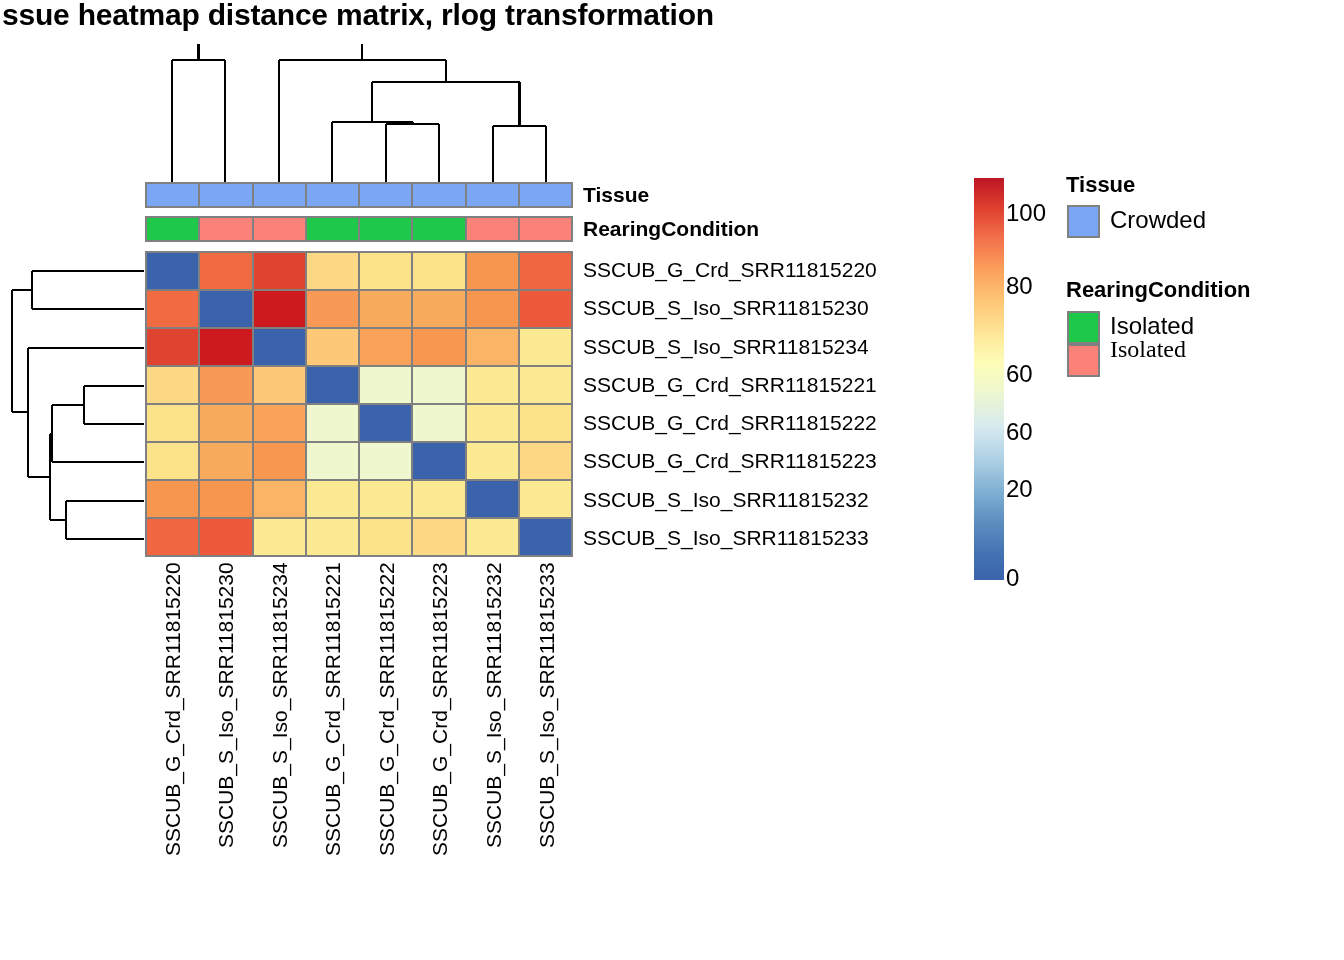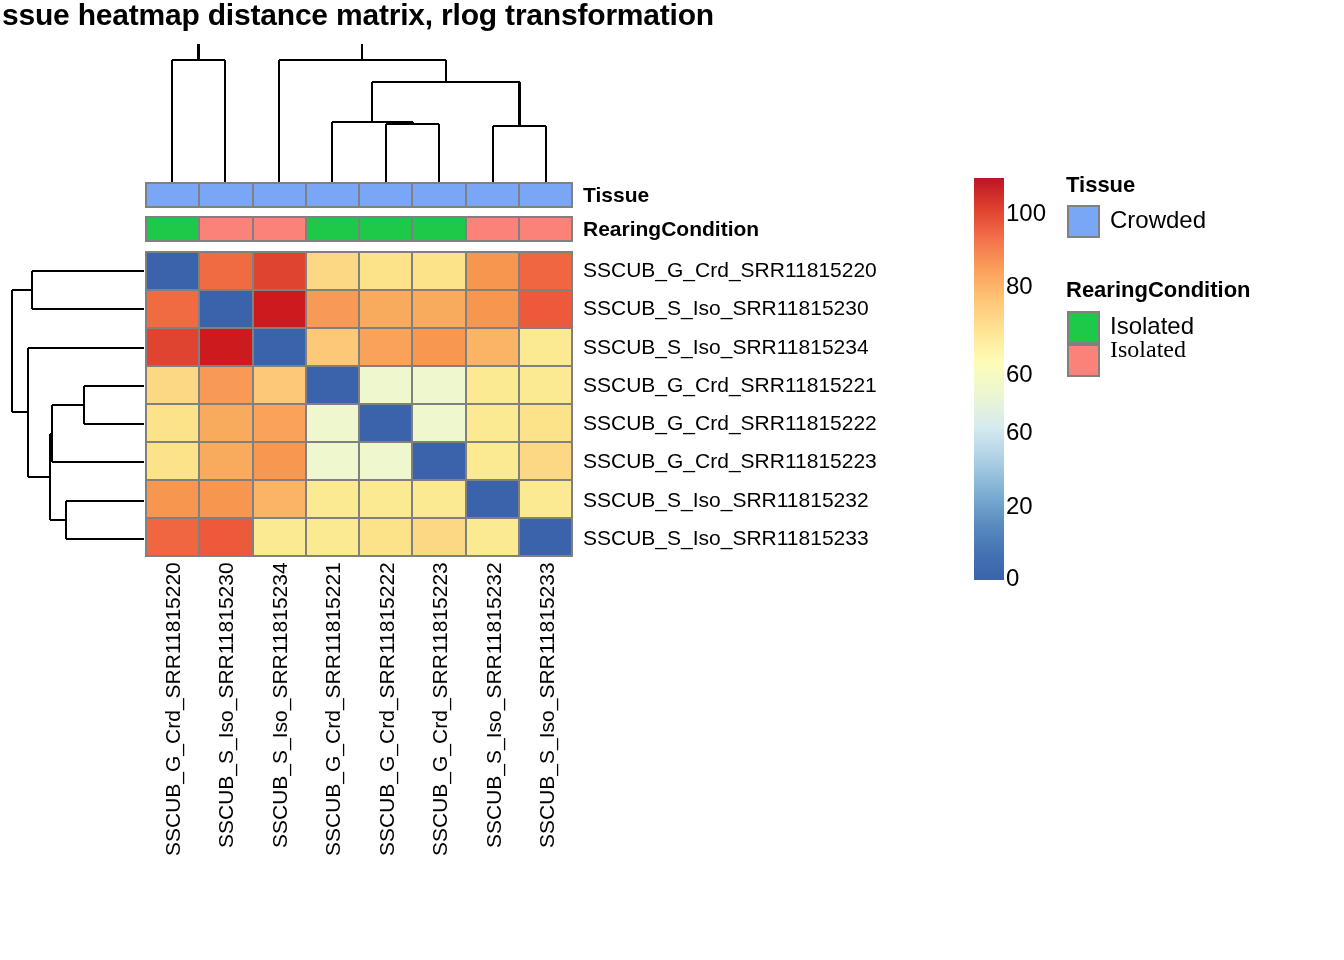--- a/index.html
+++ b/index.html
@@ -314,21 +314,21 @@
     </div>
 
   <div id="colorbar">
     <div id="colorbar-gradient"></div>
   </div>
   <div id="colorbar-ticks">
       <div class="cb-tick" style="top: 198.545px;">100</div>
       <div class="cb-tick" style="top: 271.636px;">80</div>
       <div class="cb-tick" style="top: 360px; text-align: center;">60</div>
       <div class="cb-tick" style="top: 417.818px;">60</div>
-      <div class="cb-tick" style="top: 492px;">20</div>
+      <div class="cb-tick" style="top: 475px;">20</div>
       <div class="cb-tick" style="top: 564px;">0</div>
     </div>
 
   <div class="legend-title" style="top:172px;">Tissue</div>
   <div class="legend-swatch" style="top:205px;background:#79a6f5;"></div>
   <div class="legend-text" style="top:206px;">Crowded</div>
 
   <div class="legend-title" style="top:277px;">RearingCondition</div>
   <div class="legend-swatch" style="top:311px;background:#1ec94a;"></div>
   <div class="legend-text" style="top:312px;">Isolated</div>

